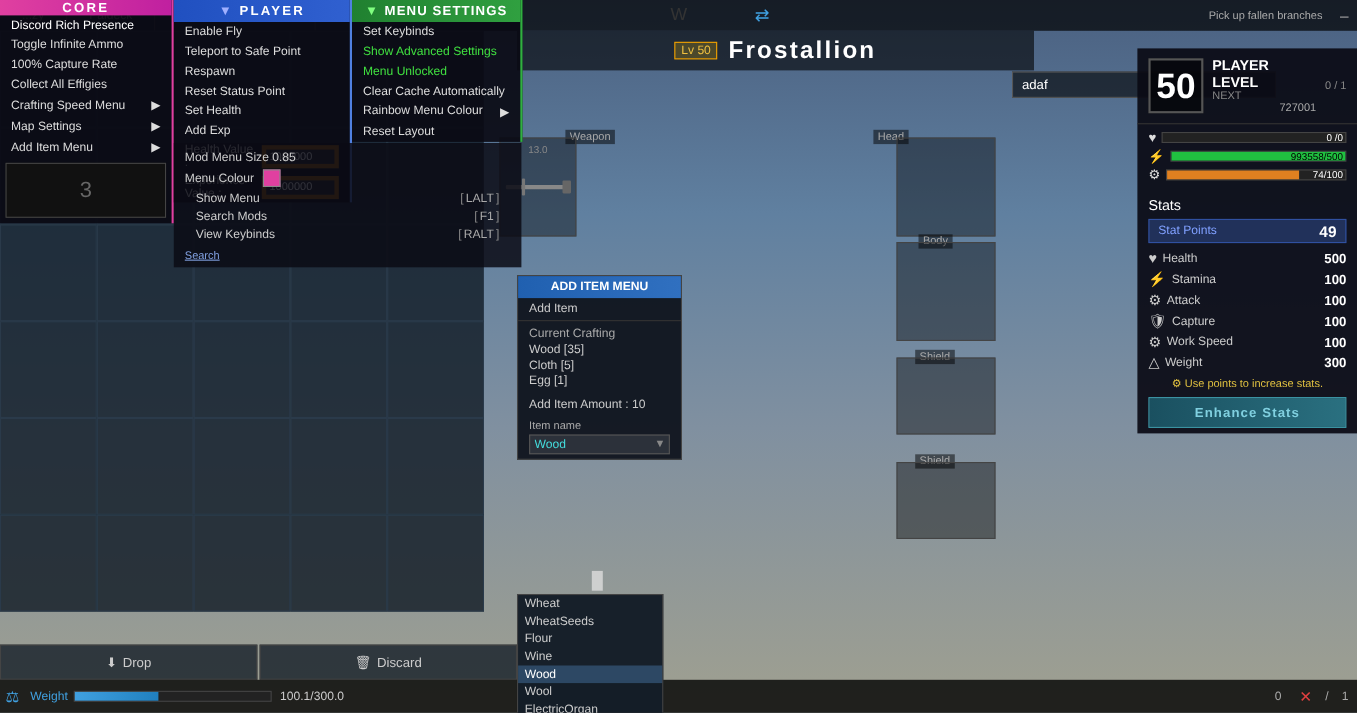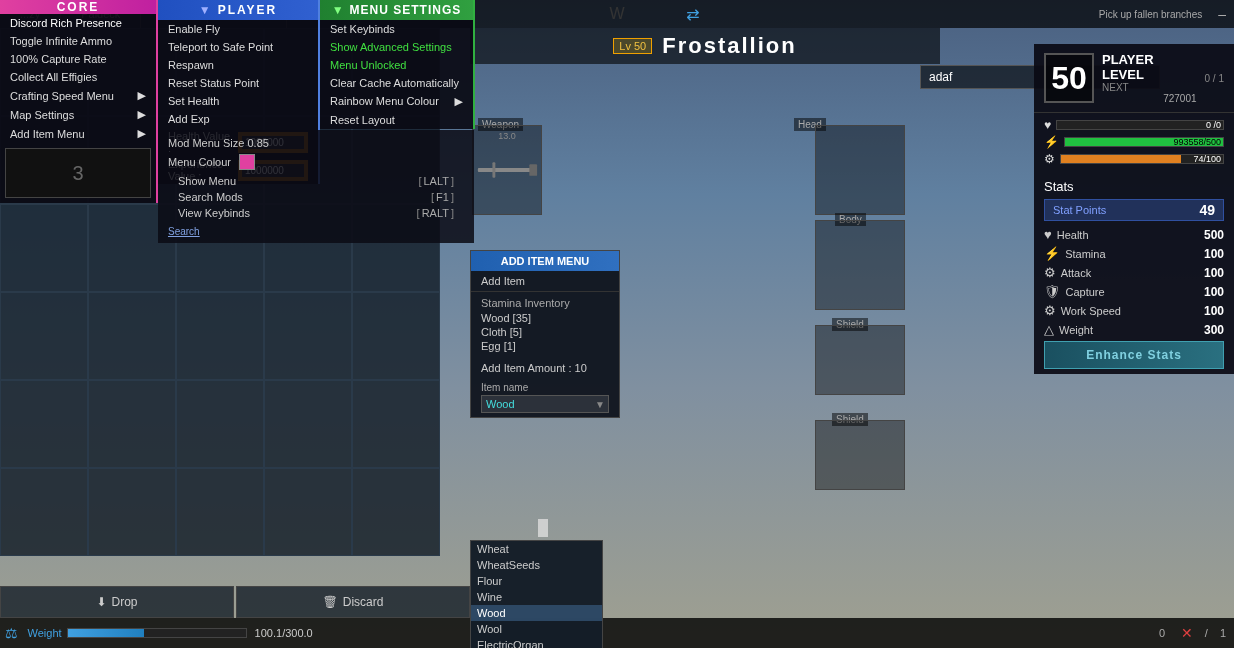--- a/index.html
+++ b/index.html
@@ -539,22 +539,22 @@
     .cursor {
       position: absolute;
       width: 10px;
       height: 18px;
       background: #ddd;
       opacity: 0.8;
       z-index: 9999;
     }
 
     
-    .weapon-slot { position: absolute; top: 125px; left: 472px; width: 70px; height: 90px; border: 1px solid #444; background: rgba(0,0,0,0.4); }
-    .weapon-slot-label { position: absolute; top: 118px; left: 478px; color: #aaa; font-size: 10px; }
+    .weapon-slot { position: absolute; top: 125px; left: 454px; width: 70px; height: 90px; border: 1px solid #444; background: rgba(0,0,0,0.4); }
+    .weapon-slot-label { position: absolute; top: 118px; left: 514px; color: #aaa; font-size: 10px; }
     .head-slot { position: absolute; top: 125px; left: 815px; width: 90px; height: 90px; border: 1px solid #444; background: rgba(0,0,0,0.4); }
     .head-slot-label { position: absolute; top: 118px; left: 794px; color: #aaa; font-size: 10px; }
     .body-slot { position: absolute; top: 220px; left: 815px; width: 90px; height: 90px; border: 1px solid #444; background: rgba(0,0,0,0.4); }
     .body-slot-label { position: absolute; top: 213px; left: 835px; color: #aaa; font-size: 10px; }
     .shield-slot { position: absolute; top: 325px; left: 815px; width: 90px; height: 70px; border: 1px solid #444; background: rgba(0,0,0,0.4); }
     .shield-slot-label { position: absolute; top: 318px; left: 832px; color: #aaa; font-size: 10px; }
     .glider-slot { position: absolute; top: 420px; left: 815px; width: 90px; height: 70px; border: 1px solid #444; background: rgba(0,0,0,0.4); }
     .glider-slot-label { position: absolute; top: 413px; left: 832px; color: #aaa; font-size: 10px; }
 
     
@@ -786,21 +786,21 @@
   </div>
   <div style="padding:3px 0 0 0;">
     <span style="font-size:10px;color:#80a0e0;cursor:pointer;text-decoration:underline;">Search</span>
   </div>
 </div>
 
 <div class="add-item-panel">
   <div class="add-item-header">ADD ITEM MENU</div>
   <div class="add-item-btn">Add Item</div>
   <div class="inventory-section">
-    <div class="inventory-title">Stamina Inventory</div>
+    <div class="inventory-title">Current Crafting</div>
     <div class="inventory-item">Wood [35]</div>
     <div class="inventory-item">Cloth [5]</div>
     <div class="inventory-item">Egg [1]</div>
   </div>
   <div class="add-item-amount">Add Item Amount : 10</div>
   <div class="item-name-section">
     <div class="item-name-label">Item name</div>
     <div class="item-name-select-wrapper">
       <input class="item-name-input" type="text" value="Wood" style="">
       <span class="dropdown-arrow">▼</span>
@@ -901,20 +901,21 @@
       </div>
       <span class="stat-val">100</span>
     </div>
     <div class="stat-row">
       <div class="stat-name-col">
         <span class="stat-icon">△</span>
         <span>Weight</span>
       </div>
       <span class="stat-val">300</span>
     </div>
+    <div class="use-points-note">⚙ Use points to increase stats.</div>
     <button class="enhance-btn">Enhance Stats</button>
   </div>
 </div>
 
 <div class="action-buttons">
   <button class="action-btn">
     <span>⬇</span>
     <span>Drop</span>
   </button>
   <button class="action-btn">

